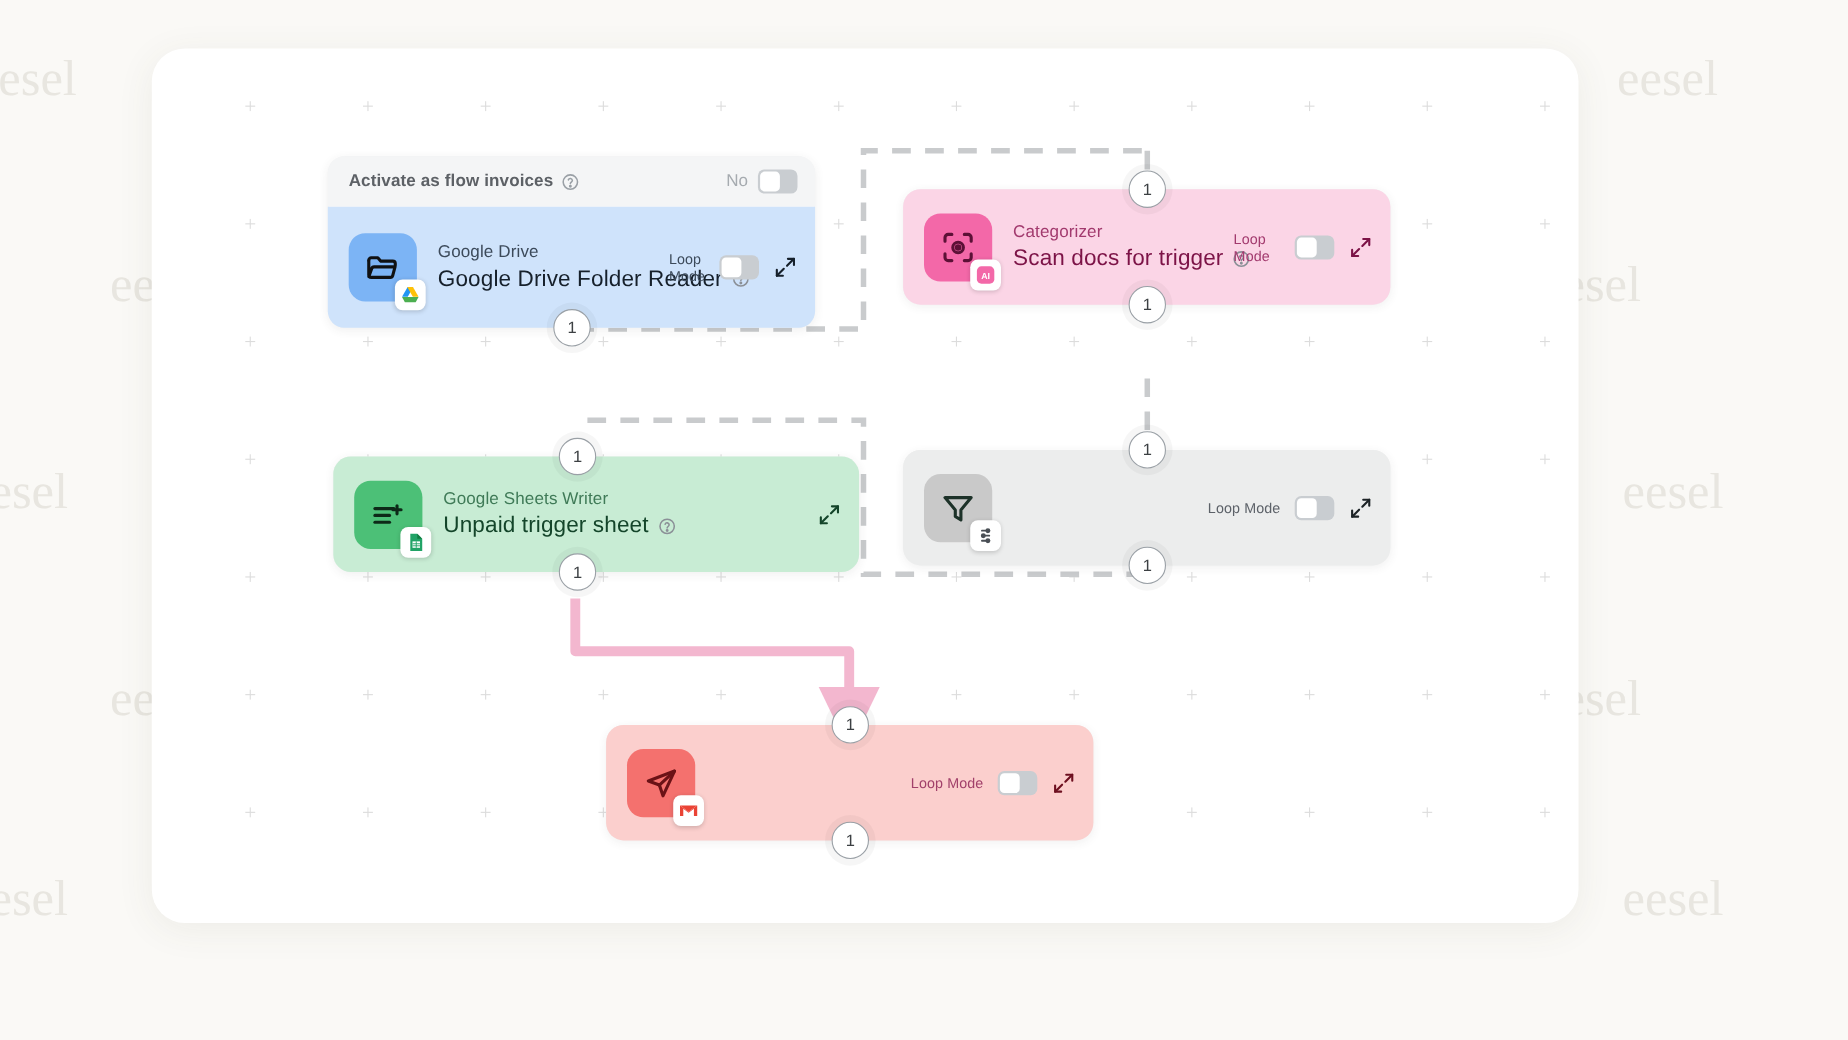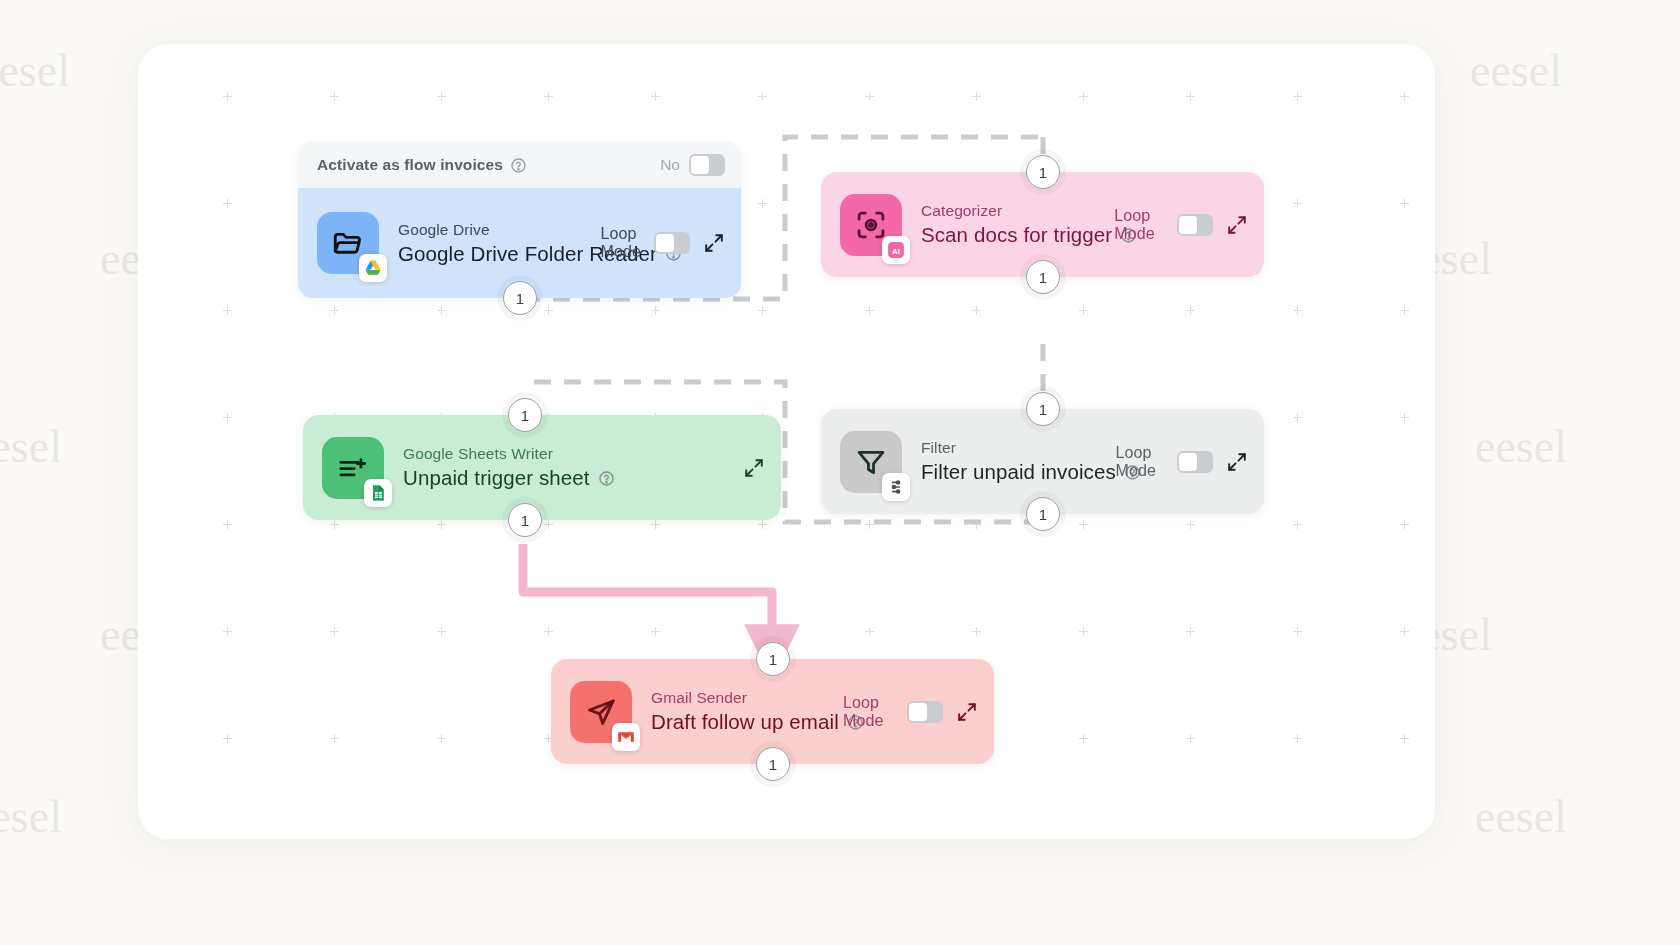--- a/index.html
+++ b/index.html
@@ -105,21 +105,21 @@
 
   .node-text { margin-left: 19px; display: flex; flex-direction: column; gap: 3px; min-width: 0; }
   .node-kind { font-size: 15.5px; letter-spacing: .1px; }
   .node-title-row { display: flex; align-items: center; gap: 8px; }
   .node-title { font-size: 20.5px; letter-spacing: .1px; white-space: nowrap; }
 
   .node-right {
     margin-left: auto; display: flex; align-items: center; gap: 13px;
     padding-left: 18px;
   }
-  .loop-label { font-size: 16px; letter-spacing: .1px; }
+  .loop-label { font-size: 13px; letter-spacing: .1px; }
 
   
   .toggle {
     width: 36px; height: 22px; border-radius: 6px;
     background: #c9cdd1; position: relative; flex: 0 0 36px;
   }
   .toggle::after {
     content: ""; position: absolute;
     left: 2px; top: 2px; width: 18px; height: 18px;
     border-radius: 4px; background: #fff;
@@ -428,33 +428,20 @@
           </span>
           <span class="svc-badge">
             <svg viewBox="0 0 24 24" width="20" height="20" stroke="#4a4f55" stroke-width="2" stroke-linecap="round" fill="none">
               <path d="M8 6.5h8M8 12h8M8 17.5h8"></path>
               <circle cx="14.5" cy="6.5" r="1.7" fill="#4a4f55"></circle>
               <circle cx="9.5" cy="12" r="1.7" fill="#4a4f55"></circle>
               <circle cx="14.5" cy="17.5" r="1.7" fill="#4a4f55"></circle>
             </svg>
           </span>
         </span>
-        <span class="node-text">
-          <span class="node-kind" style="color:#5c6168;">Filter</span>
-          <span class="node-title-row">
-            <span class="node-title" style="color:#1d2327;">Filter unpaid invoices</span>
-            <span>
-              <svg class="help-icon" viewBox="0 0 24 24" fill="none" stroke="#8b9097" stroke-width="2" stroke-linecap="round" stroke-linejoin="round">
-                <circle cx="12" cy="12" r="9.2"></circle>
-                <path d="M9.4 9.2a2.7 2.7 0 0 1 5.2.9c0 1.8-2.6 2.3-2.6 3.9"></path>
-                <circle cx="12" cy="17.4" r="0.9" fill="#8b9097"></circle>
-              </svg>
-            </span>
-          </span>
-        </span>
         <span class="node-right">
           <span class="loop-label" style="color:#5c6168;">Loop Mode</span>
           <span class="toggle"></span>
           <span>
             <svg class="expand-icon" viewBox="0 0 24 24" fill="none" stroke="#1d2327" stroke-width="2.1" stroke-linecap="round" stroke-linejoin="round">
               <path d="M14.5 3.6h6v6"></path>
               <path d="M20.5 3.6 13.6 10.5"></path>
               <path d="M9.5 20.4h-6v-6"></path>
               <path d="M3.5 20.4l6.9-6.9"></path>
             </svg>
@@ -474,33 +461,20 @@
               <path d="M10.9 13.2 20.6 4.2"></path>
             </svg>
           </span>
           <span class="svc-badge">
             <svg viewBox="0 0 24 24" width="20" height="20">
               <path d="M2.6 6.3v11.4h3.6V10l5.8 4.3L17.8 10v7.7h3.6V6.3L12 13.1z" fill="#ea4335"></path>
               <path d="M2.6 6.3 12 13.1l9.4-6.8z" fill="#ea4335"></path>
             </svg>
           </span>
         </span>
-        <span class="node-text">
-          <span class="node-kind" style="color:#a1406a;">Gmail Sender</span>
-          <span class="node-title-row">
-            <span class="node-title" style="color:#6e1020;">Draft follow up email</span>
-            <span>
-              <svg class="help-icon" viewBox="0 0 24 24" fill="none" stroke="#8b9097" stroke-width="2" stroke-linecap="round" stroke-linejoin="round">
-                <circle cx="12" cy="12" r="9.2"></circle>
-                <path d="M9.4 9.2a2.7 2.7 0 0 1 5.2.9c0 1.8-2.6 2.3-2.6 3.9"></path>
-                <circle cx="12" cy="17.4" r="0.9" fill="#8b9097"></circle>
-              </svg>
-            </span>
-          </span>
-        </span>
         <span class="node-right">
           <span class="loop-label" style="color:#a1406a;">Loop Mode</span>
           <span class="toggle"></span>
           <span>
             <svg class="expand-icon" viewBox="0 0 24 24" fill="none" stroke="#6e1020" stroke-width="2.1" stroke-linecap="round" stroke-linejoin="round">
               <path d="M14.5 3.6h6v6"></path>
               <path d="M20.5 3.6 13.6 10.5"></path>
               <path d="M9.5 20.4h-6v-6"></path>
               <path d="M3.5 20.4l6.9-6.9"></path>
             </svg>

